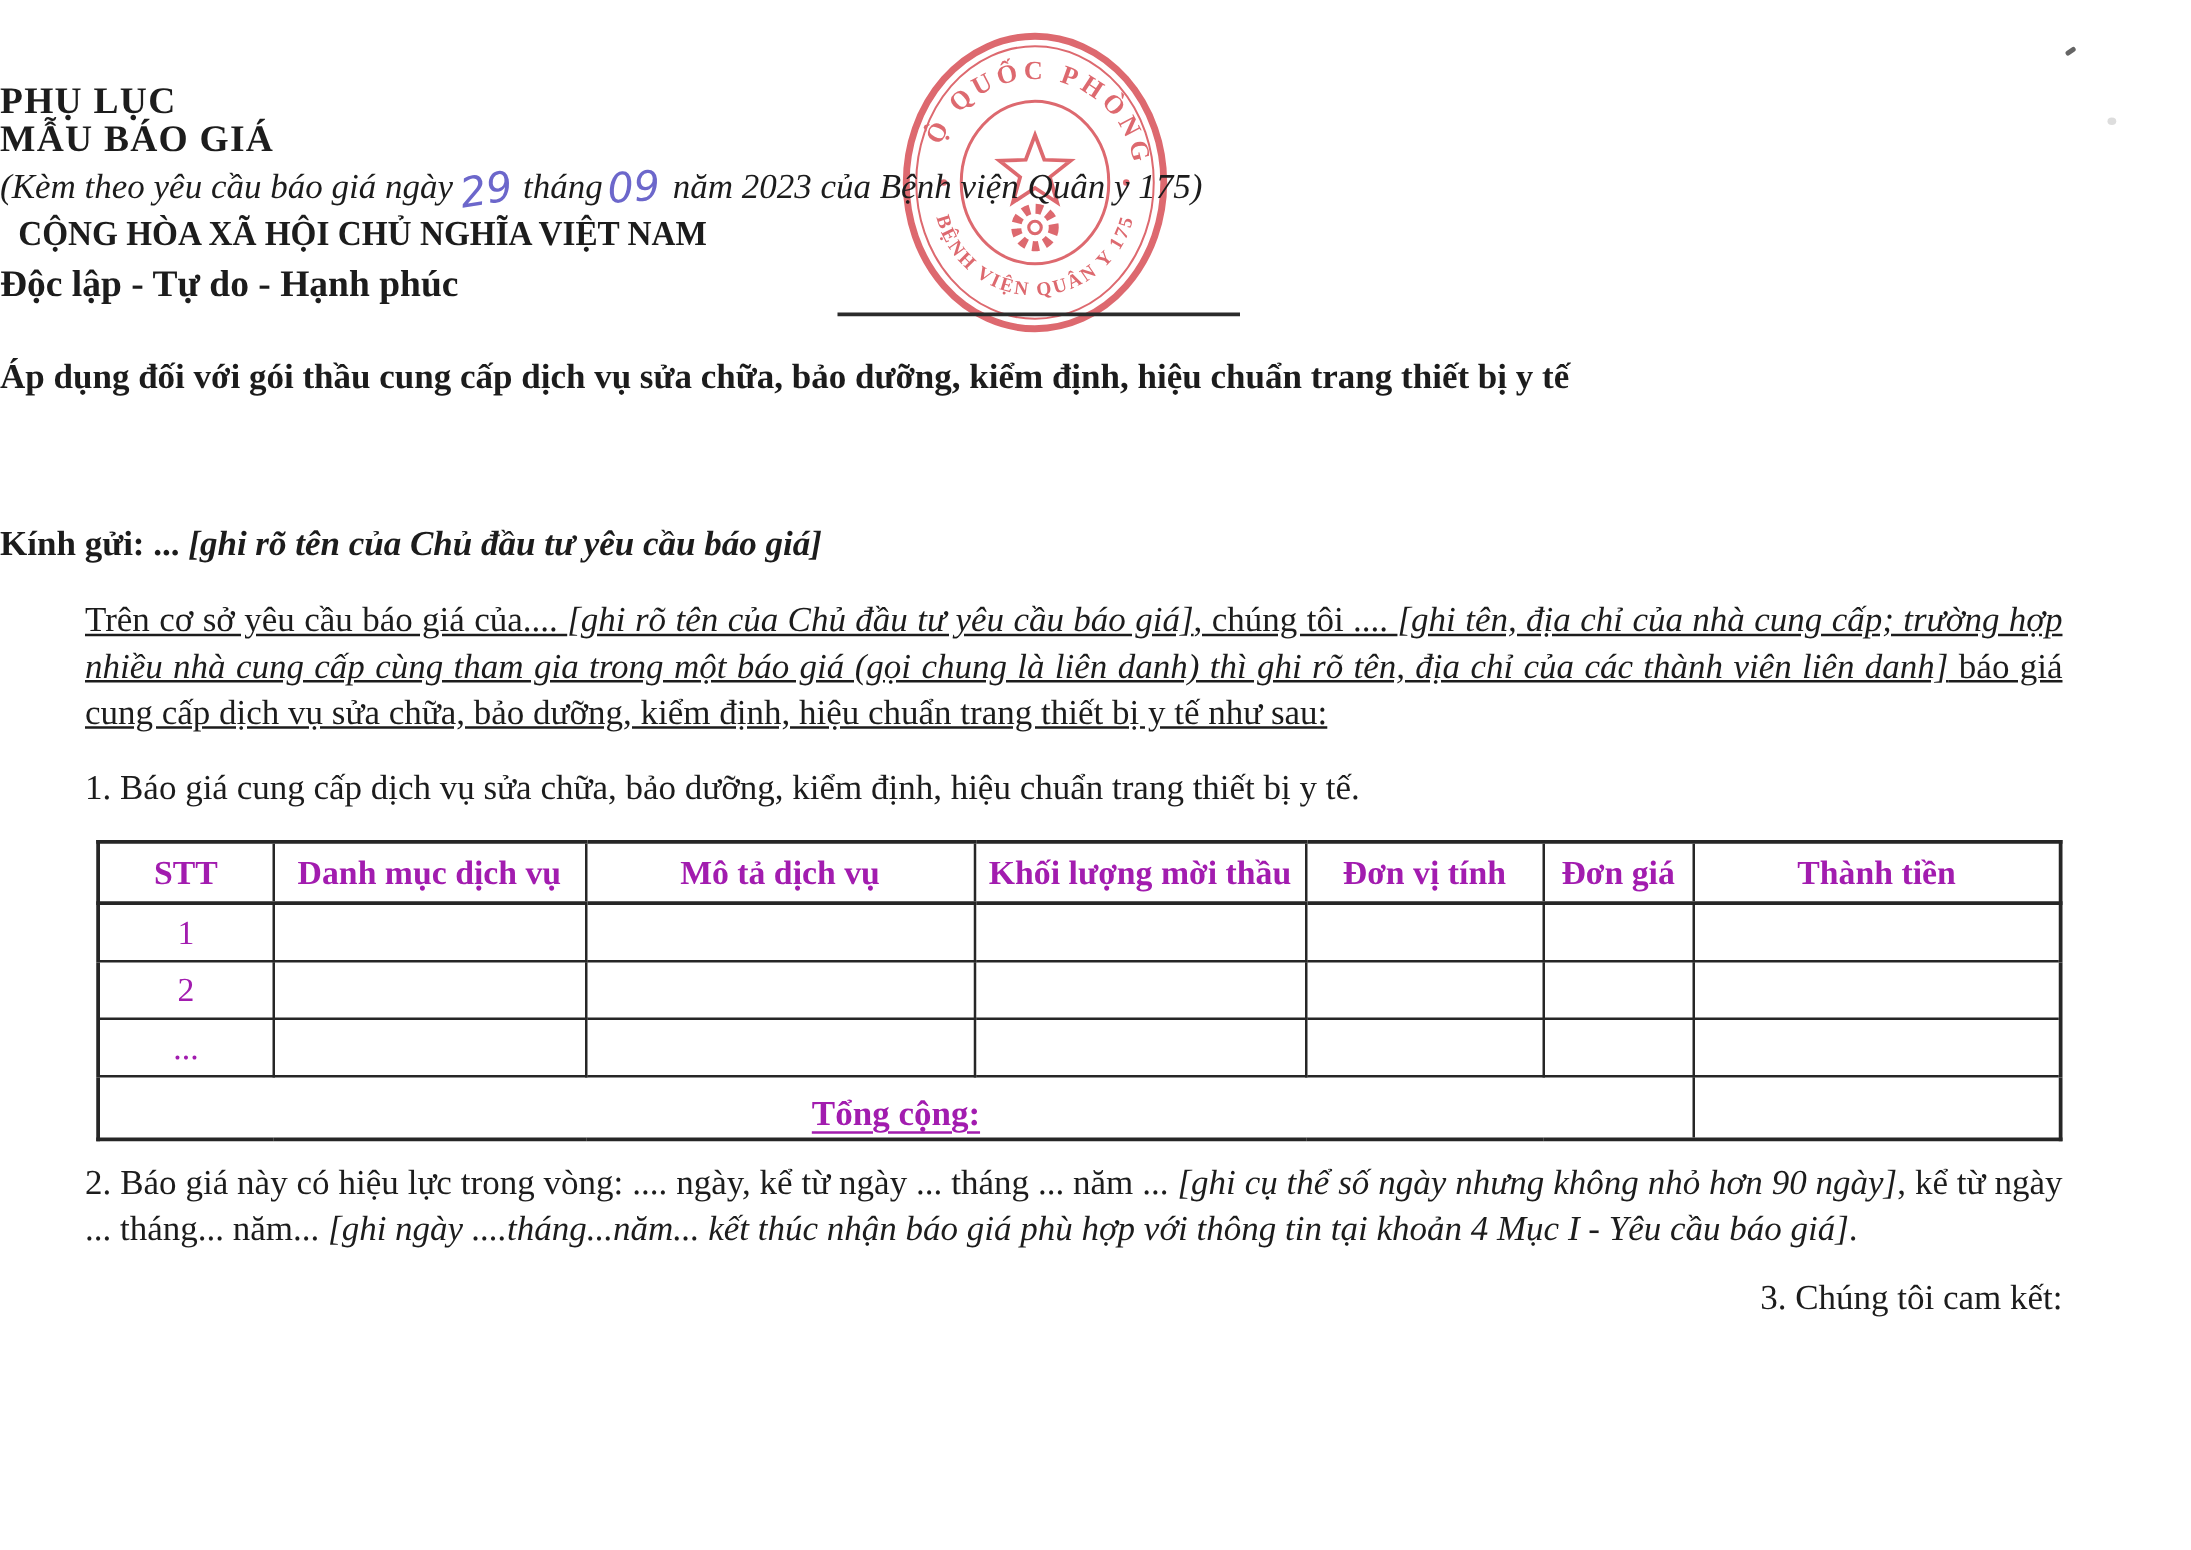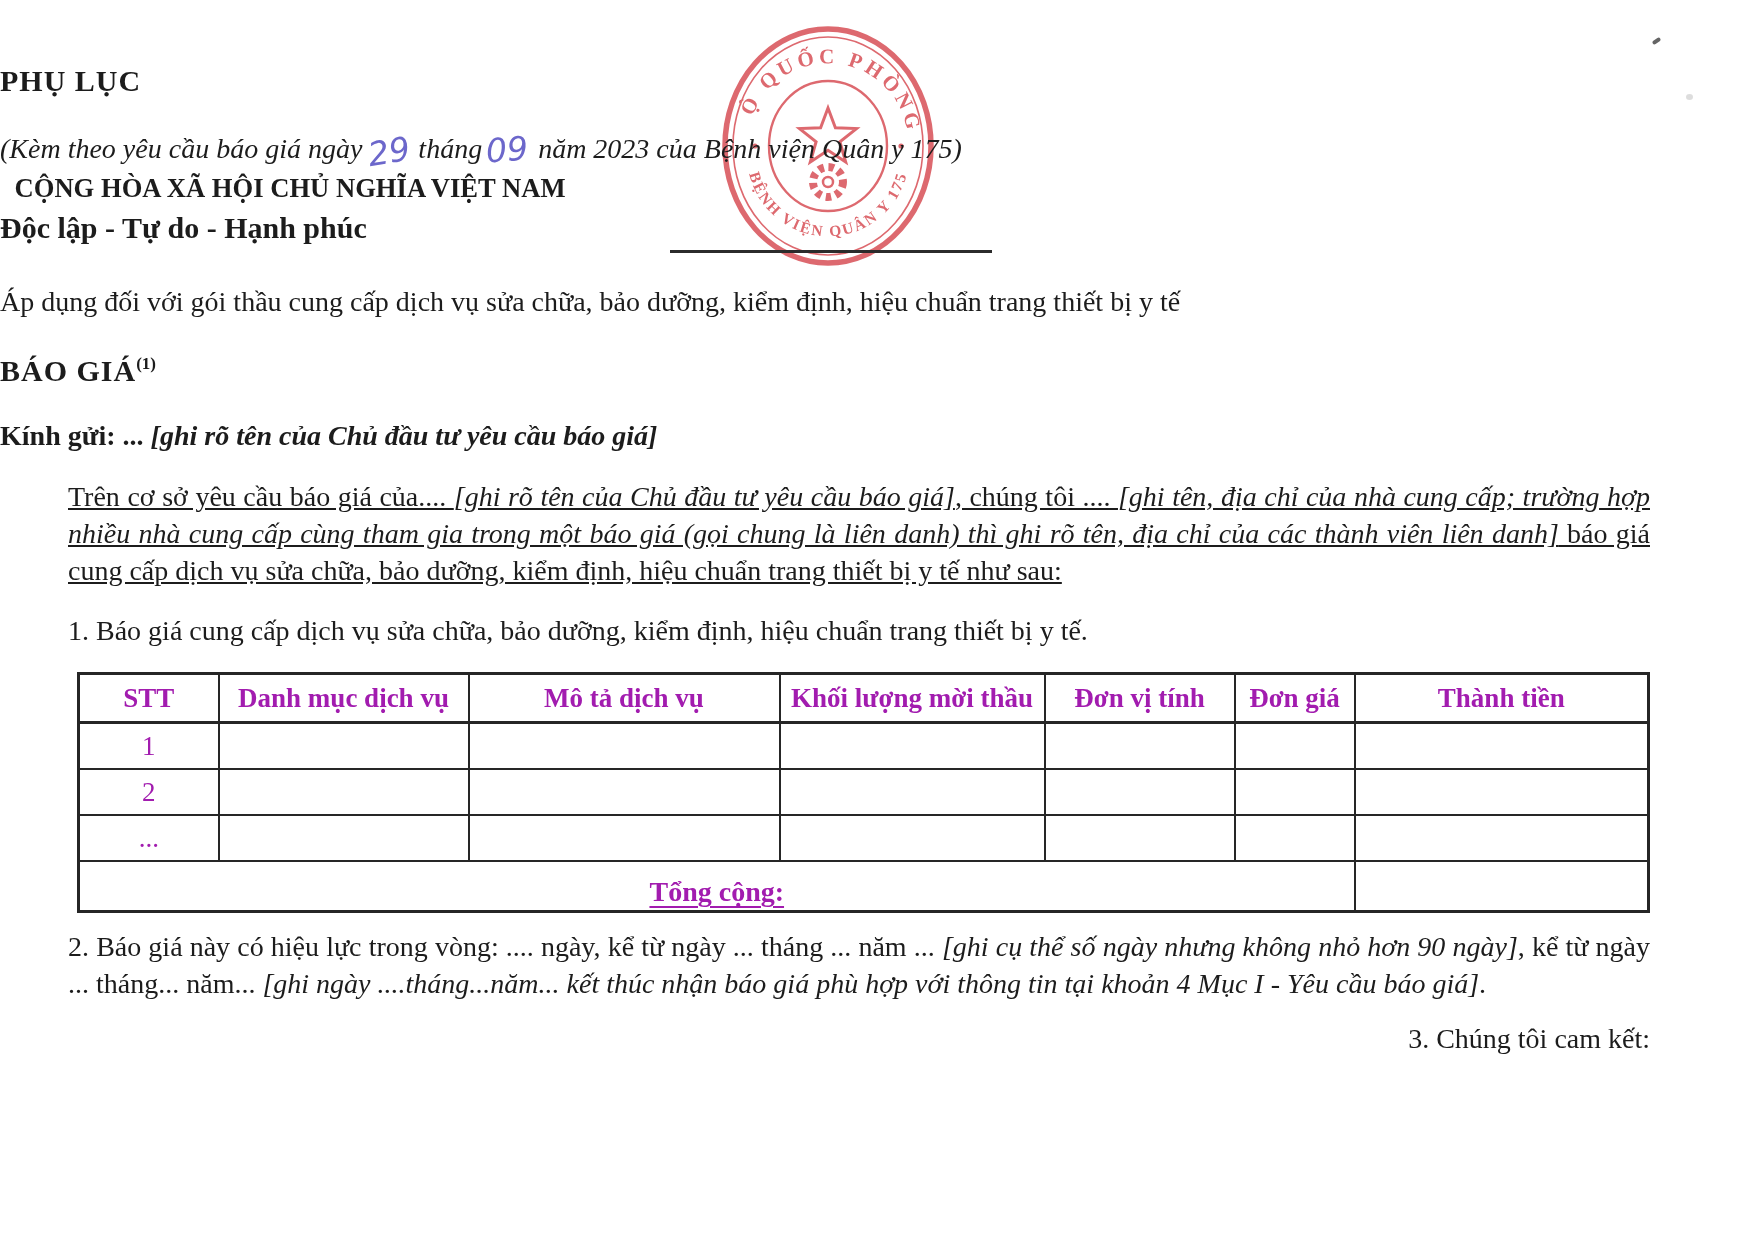--- a/index.html
+++ b/index.html
@@ -9,21 +9,21 @@
   }
   
   .hz{position:absolute; left:0; width:1660px; text-align:left; line-height:1;}
   .t-appendix{top:66px; font-size:30px; font-weight:bold; letter-spacing:1px;}
   .t-form{top:97px; font-size:30px; font-weight:bold; letter-spacing:1px;}
   .t-date{top:130px; font-size:28px; font-style:italic;}
   .t-nation{top:174px; font-size:28px; font-weight:bold;}
   .t-nation .squeeze{display:inline-block; transform:scaleX(.95); transform-origin:center;}
   .t-motto{top:213px; font-size:30px; font-weight:bold;}
   .motto-rule{position:absolute; left:670px; top:250px; width:322px; height:3px; background:#2b2b2b;}
-  .t-scope{top:288px; font-size:28px; font-weight:normal;}
+  .t-scope{top:288px; font-size:28px; font-weight:bold;}
   .t-doctitle{top:355px; font-size:30px; font-weight:bold; letter-spacing:1px;}
   .t-doctitle sup{font-size:17px; font-weight:bold; vertical-align:12px; letter-spacing:0;}
   .t-salutation{top:422px; font-size:28px; font-weight:bold;}
   .t-salutation .seg-i{font-style:italic;}
   
   .hand{
     font-family:"DejaVu Sans", sans-serif; font-style:italic; font-weight:400;
     color:#6c67cb; font-size:33px; display:inline-block; position:relative;
   }
   .hand-day{transform:rotate(-9deg); top:5px; margin:0 0px 0 6px;}
@@ -91,34 +91,34 @@
     <circle cx="122" cy="160" r="15" fill="none" stroke="#d6484f" stroke-width="8" stroke-dasharray="5.5 4.6"></circle>
     <circle cx="122" cy="160" r="5" fill="none" stroke="#d6484f" stroke-width="2.5"></circle>
     <circle cx="49" cy="124" r="2.6" fill="#d6484f"></circle>
     <circle cx="195" cy="124" r="2.6" fill="#d6484f"></circle>
   </svg>
 
   <div class="speck1"></div>
   <div class="speck2"></div>
 
   <div class="hz t-appendix">PHỤ LỤC</div>
+  <div class="hz t-form">MẪU BÁO GIÁ</div>
 
   <div class="hz t-date">
     <span>(Kèm theo yêu cầu báo giá ngày</span><span class="hand hand-day">29</span><span class="sp"></span><span>tháng</span><span class="hand hand-month">09</span><span class="sp"></span><span>năm 2023 của Bệnh viện Quân y 175)</span>
   </div>
 
   <div class="hz t-nation">
     <span class="squeeze">CỘNG HÒA XÃ HỘI CHỦ NGHĨA VIỆT NAM</span>
   </div>
   <div class="hz t-motto">Độc lập - Tự do - Hạnh phúc</div>
   <div class="motto-rule"></div>
 
   <div class="hz t-scope">Áp dụng đối với gói thầu cung cấp dịch vụ sửa chữa, bảo dưỡng, kiểm định, hiệu chuẩn trang thiết bị y tế</div>
 
-  <div class="hz t-doctitle"><span>BÁO GIÁ</span><sup>(1)</sup></div>
 
   <div class="hz t-salutation"><span>Kính gửi: ... </span><span class="seg-i">[ghi rõ tên của Chủ đầu tư yêu cầu báo giá]</span></div>
 
   <div class="para p1"><span>Trên cơ sở yêu cầu báo giá của.... </span><span class="seg-i">[ghi rõ tên của Chủ đầu tư yêu cầu báo giá]</span><span>, chúng tôi .... </span><span class="seg-i">[ghi tên, địa chỉ của nhà cung cấp; trường hợp nhiều nhà cung cấp cùng tham gia trong một báo giá (gọi chung là liên danh) thì ghi rõ tên, địa chỉ của các thành viên liên danh]</span><span> báo giá cung cấp dịch vụ sửa chữa, bảo dưỡng, kiểm định, hiệu chuẩn trang thiết bị y tế như sau:</span></div>
 
   <div class="para sec1">1. Báo giá cung cấp dịch vụ sửa chữa, bảo dưỡng, kiểm định, hiệu chuẩn trang thiết bị y tế.</div>
 
   <table class="quote">
     <colgroup>
       <col style="width:140px">

